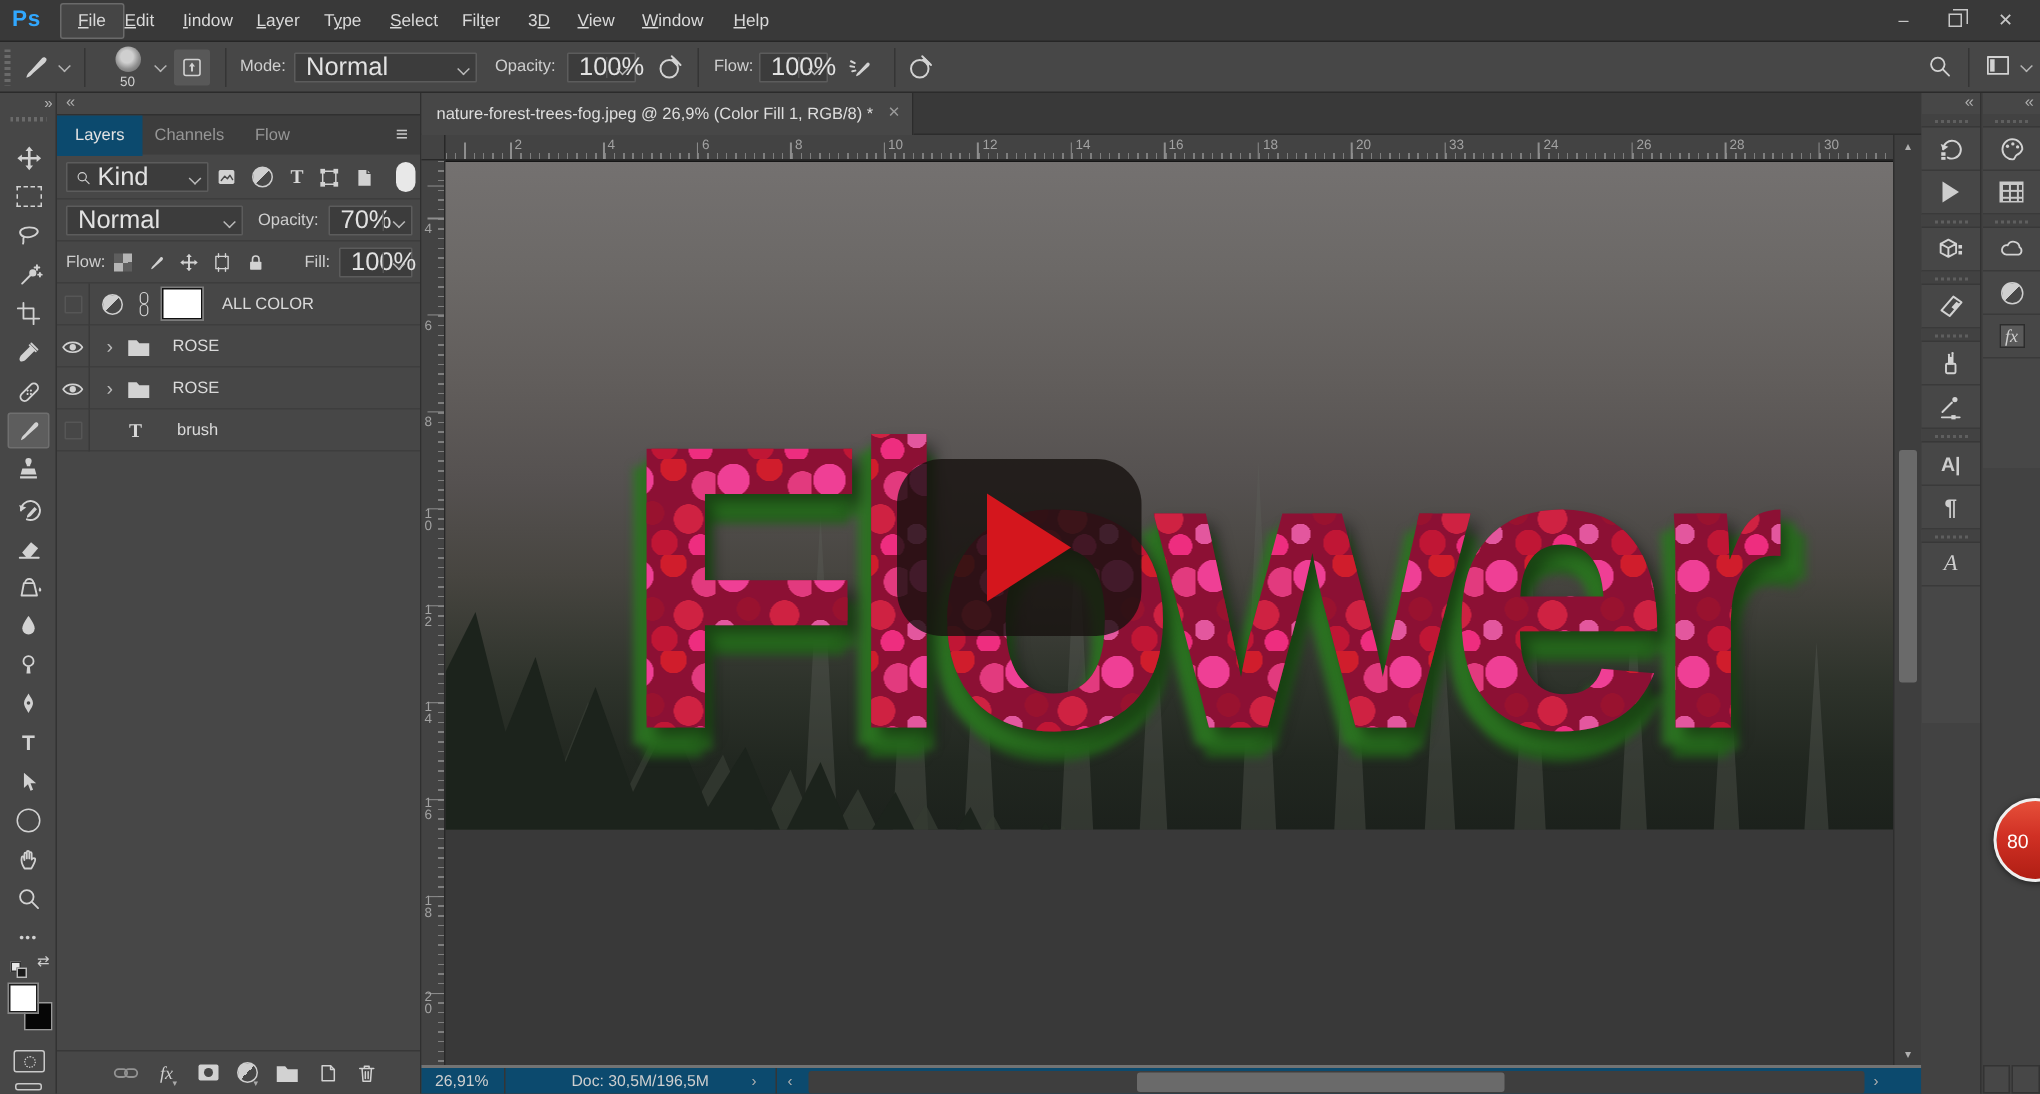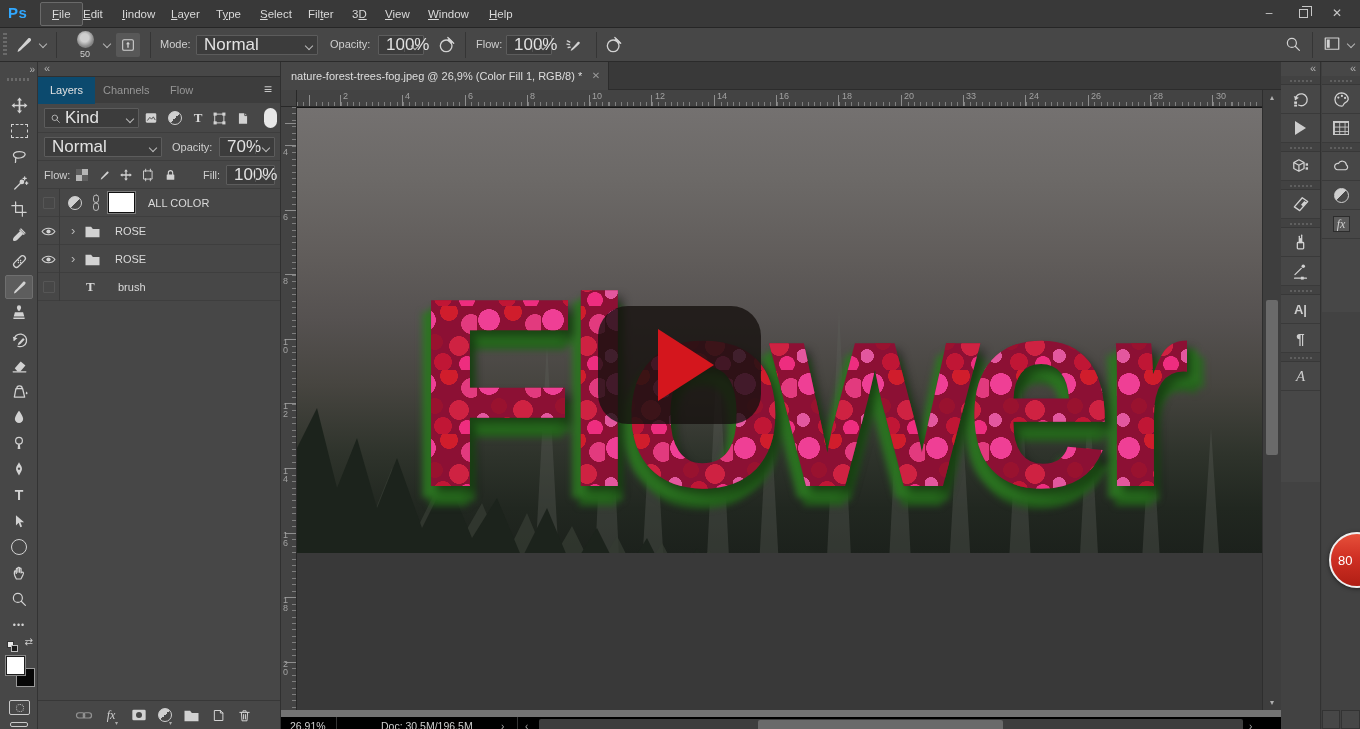--- a/index.html
+++ b/index.html
@@ -132,21 +132,21 @@
       radial-gradient(circle 8px at 54px 58px,#ee2d7f 97%,rgba(0,0,0,0) 100%);
     background-size:64px 64px;-webkit-background-clip:text;background-clip:text;
     filter:drop-shadow(5px 7px 5px rgba(0,0,0,.45))}
   #playbtn{position:absolute;left:301px;top:198px;width:163px;height:118px;background:rgba(22,18,15,.8);
     border-radius:30px;display:flex;align-items:center;justify-content:center}
   #playbtn .tri{width:0;height:0;border-left:56px solid #d4161d;border-top:36px solid transparent;border-bottom:36px solid transparent;margin-left:12px}
   
   #vscroll{position:absolute;left:981px;top:28px;width:19px;height:620px;background:#3e3e3e;border-left:1px solid #2e2e2e}
   #vscroll .arrow{position:absolute;left:0;width:100%;text-align:center;color:#b0b0b0;font-size:8px}
   #vthumb{position:absolute;left:3px;top:210px;width:12px;height:155px;background:#6a6a6a;border-radius:2px}
-  #statusbar{position:absolute;left:0;top:648px;width:100%;height:19px;background:#000000;border-top:7px solid #737373;font-size:10.5px;color:#cfcfcf}
+  #statusbar{position:absolute;left:0;top:648px;width:100%;height:19px;background:#0c4a6e;border-top:2px solid #737373;font-size:10.5px;color:#cfcfcf}
   #statusbar .sep{position:absolute;top:0;width:1px;height:100%;background:#353535}
   #hscrolltrack{position:absolute;left:258px;top:2px;width:704px;height:15px;background:#3e3e3e;border-radius:2px}
   #hthumb{position:absolute;left:219px;top:1px;width:245px;height:13px;background:#6a6a6a;border-radius:2px}
   .sbarrow{position:absolute;top:0;line-height:19px;color:#b0b0b0;font-size:10px}
 
   
   #rightdock{left:1281px;top:62px;width:79px;height:667px;background:#3f3f3f}
   .dockcol{position:absolute;top:0;height:667px;background:#474747}
   #dockcol1{left:0;width:40px;border-right:1px solid #323232}
   #dockcol2{left:41px;width:38px}

